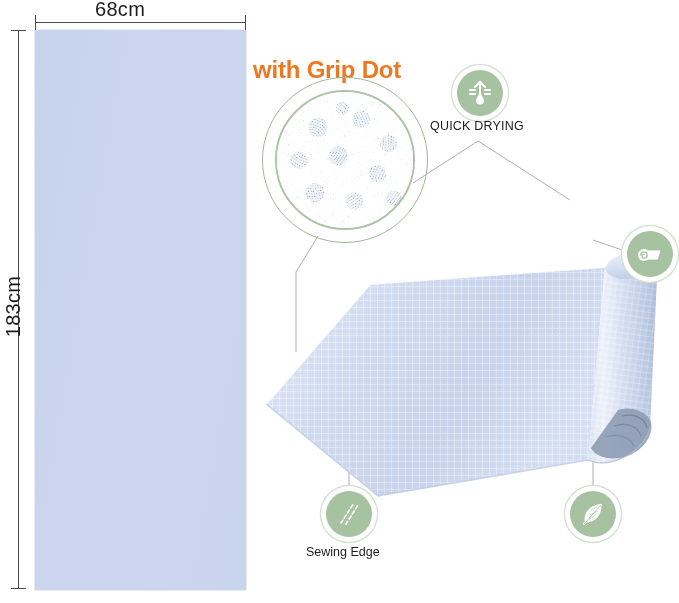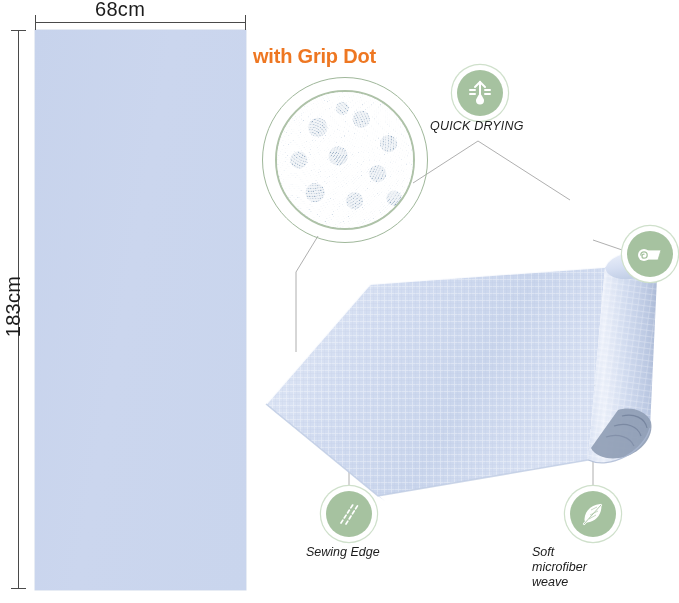--- a/index.html
+++ b/index.html
@@ -97,22 +97,22 @@
     width: 211px;
     height: 560px;
     background: linear-gradient(100deg, #c7d3ec 0%, #cbd6ee 45%, #c9d5ed 100%);
     box-shadow: 0 0 0 0.5px rgba(170,185,215,0.55);
   }
 
   
   .headline {
     position: absolute;
     left: 253px;
-    top: 45px;
-    font-size: 20px;
+    top: 56px;
+    font-size: 24px;
     font-weight: bold;
     color: #ee7722;
     letter-spacing: -0.2px;
   }
 
   
   #connectors {
     position: absolute;
     left: 0;
     top: 0;
@@ -190,21 +190,20 @@
     align-items: center;
     justify-content: center;
   }
   .badge svg { display: block; }
   .badge-label {
     position: absolute;
     font-size: 12.5px;
     color: #1c1c1c;
     white-space: pre-line;
     line-height: 1.18;
-    font-style: italic;
   }
 
   .b-quickdry { left: 457px; top: 70px; }
   .l-quickdry { left: 430px; top: 119px; letter-spacing: 0.2px; }
 
   .b-rolls { left: 627px; top: 231px; }
   .l-rolls { left: 617px; top: 192px; }
 
   .b-sewing { left: 326px; top: 491px; }
   .l-sewing { left: 306px; top: 545px; }
@@ -359,15 +358,14 @@
         <path d="M23 6 L6 25" stroke="#ffffff" stroke-width="2.2" stroke-linecap="round"></path>
         <path d="M23 6 L6 25" stroke="#a6c2a0" stroke-width="0.9" stroke-linecap="round"></path>
         <g stroke="#a6c2a0" stroke-width="0.7" opacity="0.9">
           <path d="M19 8 L13 11"></path>
           <path d="M20 12 L12 16"></path>
           <path d="M18 16 L11 20"></path>
         </g>
       </svg>
     </span>
   </div>
-  <div class="badge-label l-micro">Soft microfiber weave</div>
 
 </div>
 
 </body></html>

